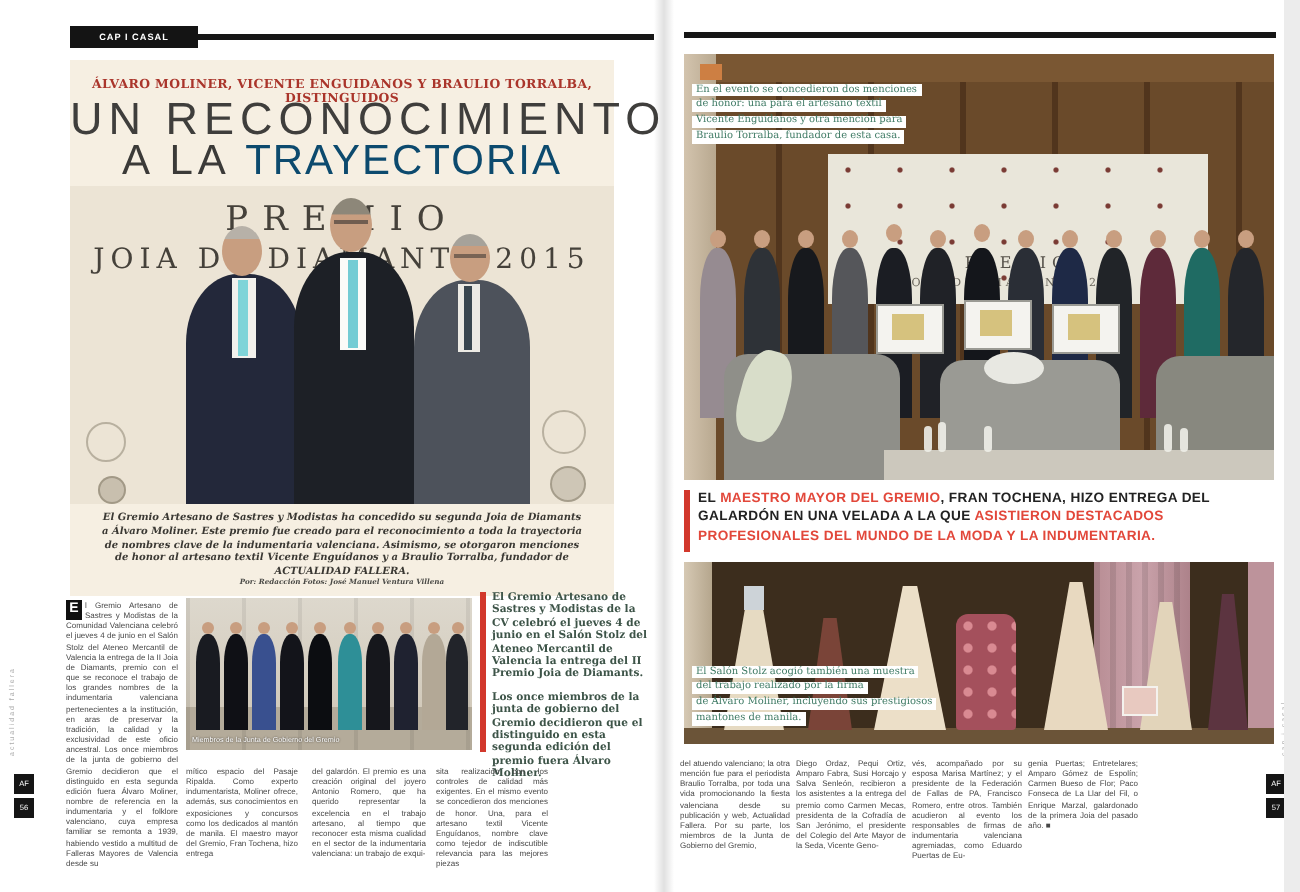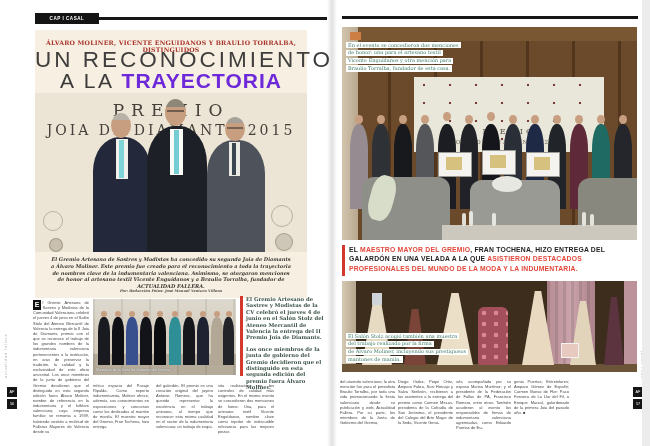--- a/index.html
+++ b/index.html
@@ -10,21 +10,21 @@
   .tinytext{font-size:4px;line-height:5.15px;color:#474747;text-align:justify;}
   
   .tab{background:#141414;color:#fff;font-size:4.6px;font-weight:bold;letter-spacing:.5px;
        text-align:center;line-height:11px;}
   .rule{background:#161616;}
   .beige{background:#f6efe2;}
   .kicker{font-family:"DejaVu Serif",serif;font-weight:bold;font-size:6.2px;color:#aa352b;
           text-align:center;letter-spacing:.2px;}
   .title1{font-size:22.5px;letter-spacing:3px;color:#3f3e3c;text-align:center;white-space:nowrap;}
   .title2{font-size:21px;color:#3b3a38;text-align:center;letter-spacing:2.5px;white-space:nowrap;}
-  .title2 b{font-weight:bold;color:#6d28d9;letter-spacing:1px;text-align:right;}
+  .title2 b{font-weight:normal;color:#0c4a6e;letter-spacing:1px;text-align:right;}
   .photo{overflow:hidden;}
   .backdrop-txt{font-family:"DejaVu Serif",serif;color:#45413a;text-align:center;white-space:nowrap;}
   .lede{font-family:"DejaVu Serif",serif;font-style:italic;font-weight:bold;font-size:5px;
         line-height:6.8px;color:#3a3833;text-align:center;}
   .byline{font-family:"DejaVu Serif",serif;font-style:italic;font-weight:bold;font-size:3.6px;
           color:#4a4a46;text-align:center;}
   .cap{float:left;width:8px;height:10px;background:#101010;color:#fff;font-weight:bold;
        font-size:7px;line-height:10px;text-align:center;margin-right:1.5px;}
   .quote{font-family:"DejaVu Serif",serif;font-weight:bold;font-size:5.3px;line-height:6.4px;
          color:#3d5448;text-align:left;}

